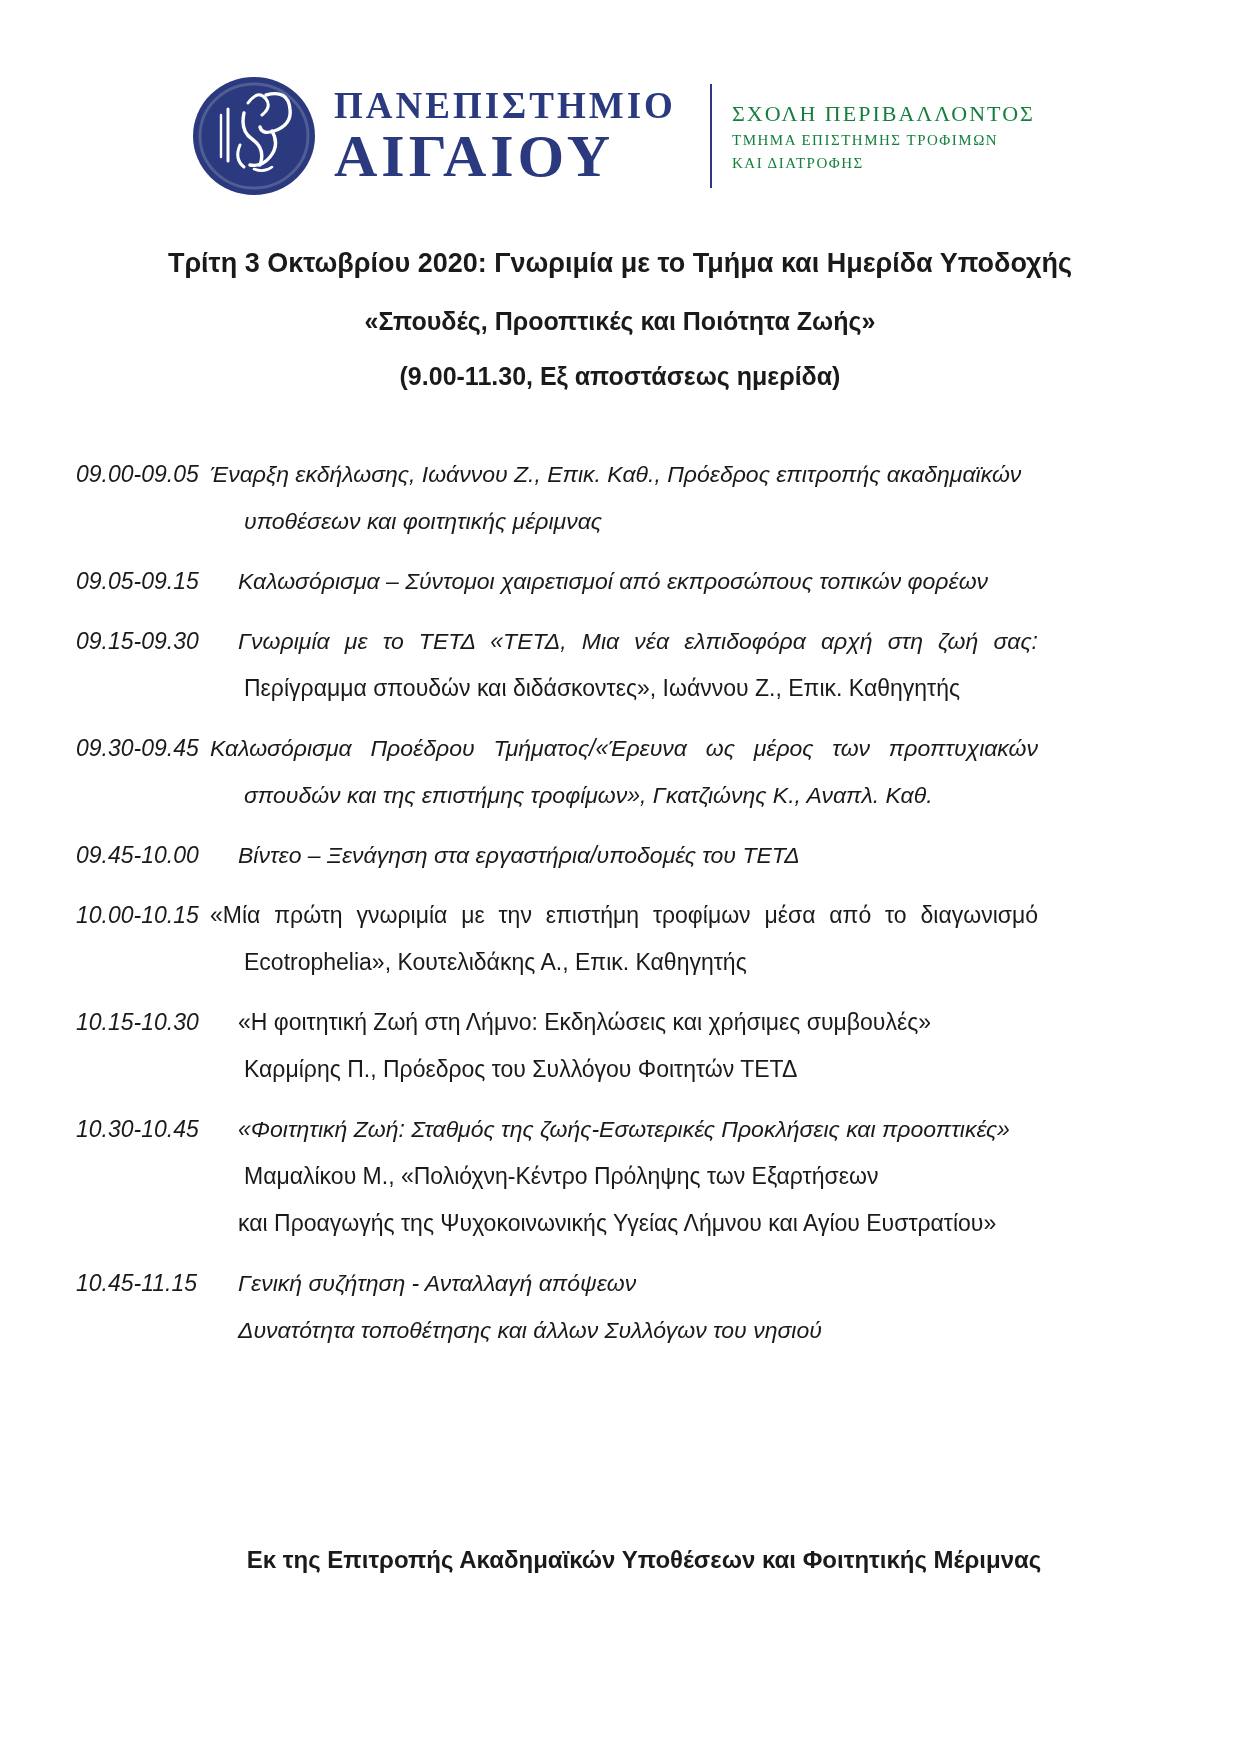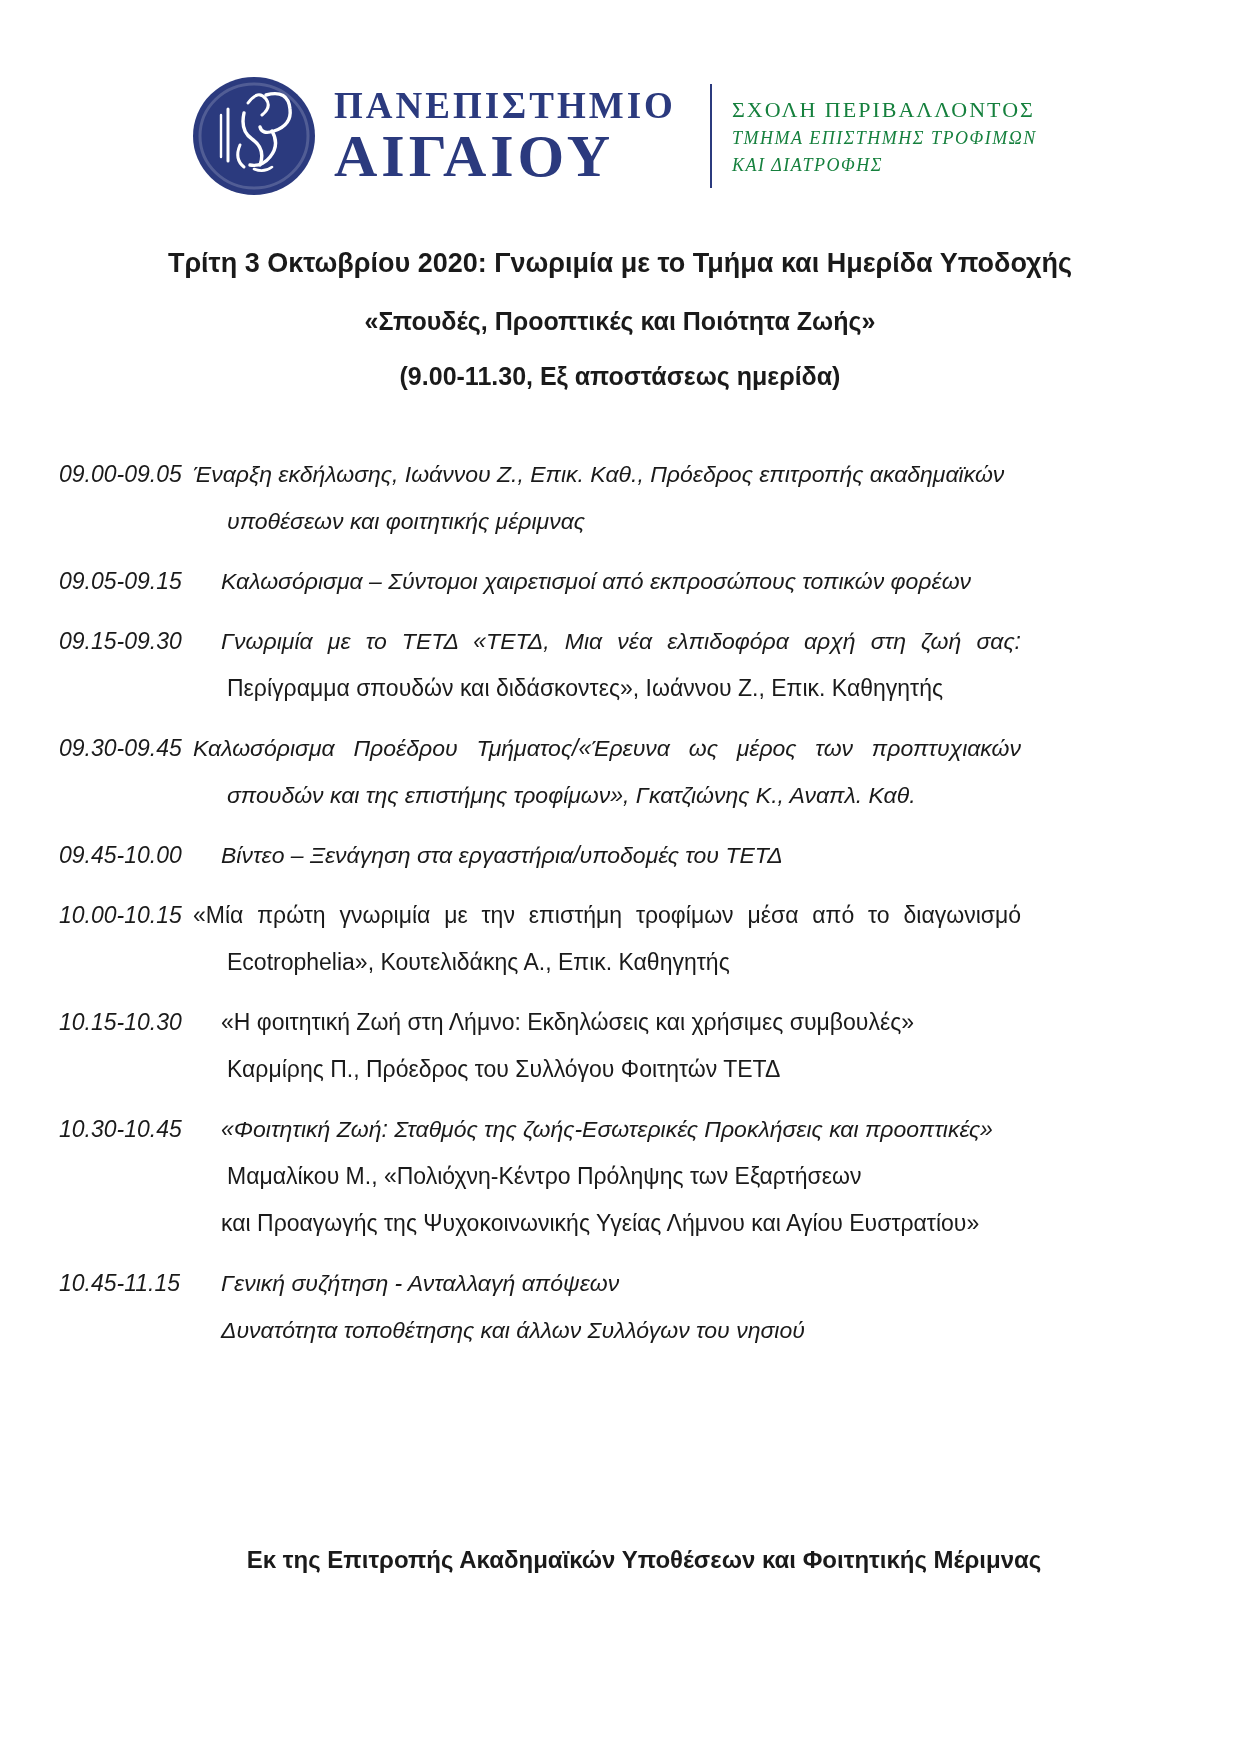--- a/index.html
+++ b/index.html
@@ -31,21 +31,21 @@
   .uni-line2{font-size:60px;letter-spacing:4px;font-weight:600;margin-top:2px;}
   .header-divider{
     flex:none;width:2px;height:104px;background:#2b3a7e;margin:0 20px 0 16px;
   }
   .school-block{
     font-family:"Liberation Serif", serif;
     color:#15803d;
     line-height:1.25;
   }
   .school-line1{font-size:22px;letter-spacing:2px;}
-  .dept-line{font-size:18px;letter-spacing:1.5px;margin-top:4px;font-style:italic;}
+  .dept-line{font-size:15px;letter-spacing:1.5px;margin-top:4px;}
   
   .date-title{
     margin-top:48px;
     text-align:center;
     font-size:27px;
     font-weight:bold;
     color:#1a1a1a;
   }
   .theme-title{
     margin-top:28px;
@@ -55,21 +55,21 @@
   }
   .time-note{
     margin-top:26px;
     text-align:center;
     font-size:25px;
     font-weight:bold;
   }
   
   .schedule{
     margin-top:60px;
-    padding-left:59px;
+    padding-left:76px;
     width:962px;
   }
   .row{
     display:flex;
     align-items:flex-start;
     margin-bottom:13px;
     font-size:23px;
     line-height:47px;
   }
   .time{

